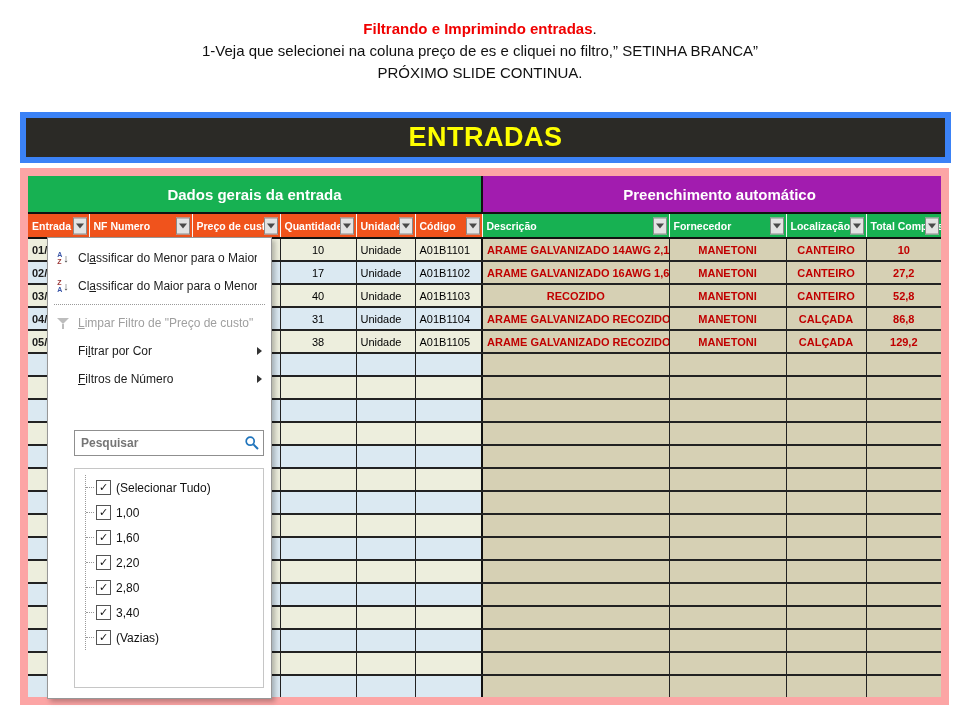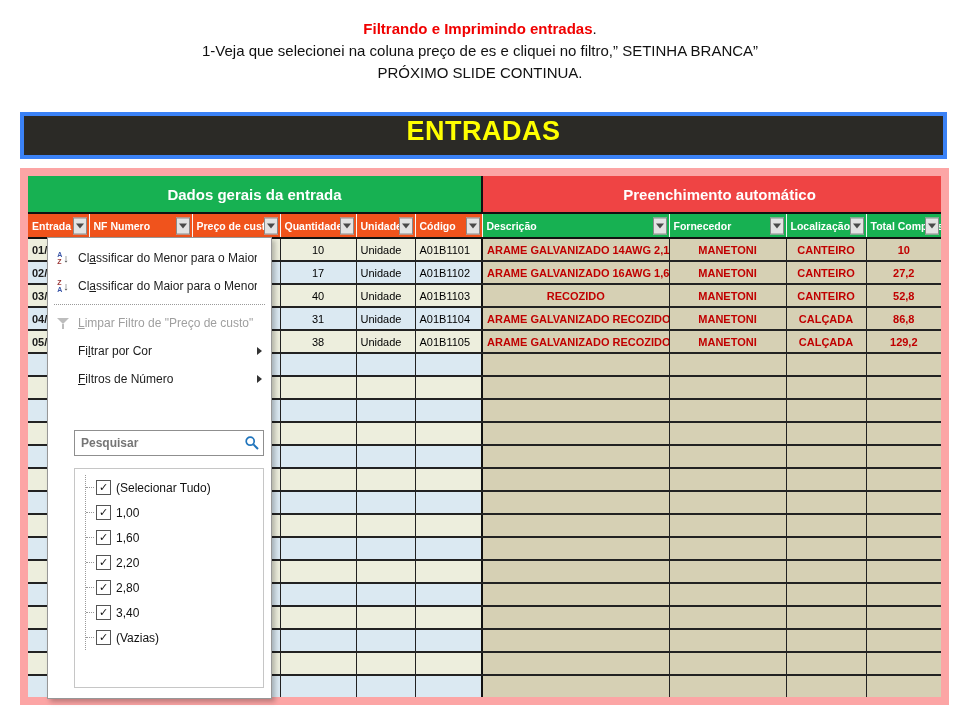--- a/index.html
+++ b/index.html
@@ -6,30 +6,30 @@
   #slide{position:relative;width:960px;height:720px;background:#fff;overflow:hidden;
          font-family:"Liberation Sans","DejaVu Sans",sans-serif;}
 
   
   .title-block{position:absolute;top:18px;left:0;width:960px;text-align:center;
                font-size:15px;line-height:22px;color:#111;}
   .t-red{color:#f00000;font-weight:bold;}
 
   
   #banner{position:absolute;left:20px;top:112px;width:919px;height:39px;background:#2b2a26;
-          border:4px solid #3b82f6;display:flex;justify-content:center;}
+          border:6px solid #3b82f6;display:flex;align-items:center;justify-content:center;}
   #banner span{color:#ffff00;font-weight:bold;font-size:27px;letter-spacing:.5px;}
 
   
   #main-table{position:absolute;left:20px;top:168px;border-collapse:collapse;table-layout:fixed;
               width:921px;border:8px solid #fca5a5;}
   tr.band-row td{height:34px;border-bottom:2px solid #111;color:#fff;font-weight:bold;
                  font-size:15px;text-align:center;vertical-align:middle;}
   .band-left{background:#17b152;border-right:2px solid #111;}
-  .band-right{background:#ef4444;padding-left:16px;}
+  .band-right{background:#a21caf;padding-left:16px;}
 
   #header-row th{height:23px;padding:0 18px 0 4px;border-left:1px solid #f6f6f6;
                  border-bottom:2px solid #111;position:relative;color:#fff;font-size:10.5px;
                  font-weight:bold;text-align:left;white-space:nowrap;overflow:hidden;vertical-align:middle;}
   #header-row th:first-child{border-left:none;}
   th.entry{background:#f0531c;}
   th.auto{background:#17b152;}
   .filter-btn{position:absolute;right:2px;top:50%;transform:translateY(-50%);width:14px;height:17px;
               background:#e3e3e3;border:1px solid #8a8a8a;display:flex;align-items:center;justify-content:center;box-sizing:border-box;}
   .filter-btn i{display:block;width:0;height:0;border:4px solid transparent;border-top:5px solid #4a4a4a;margin-top:5px;}

